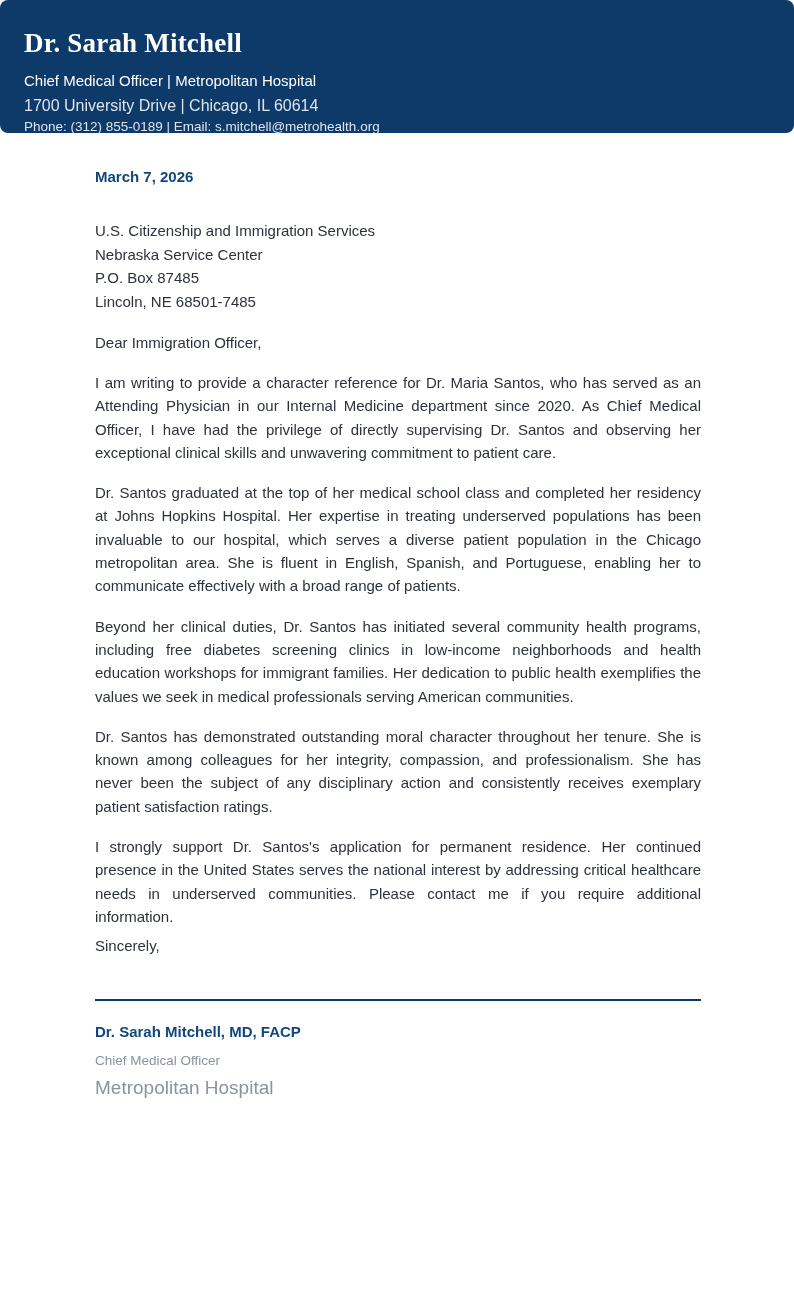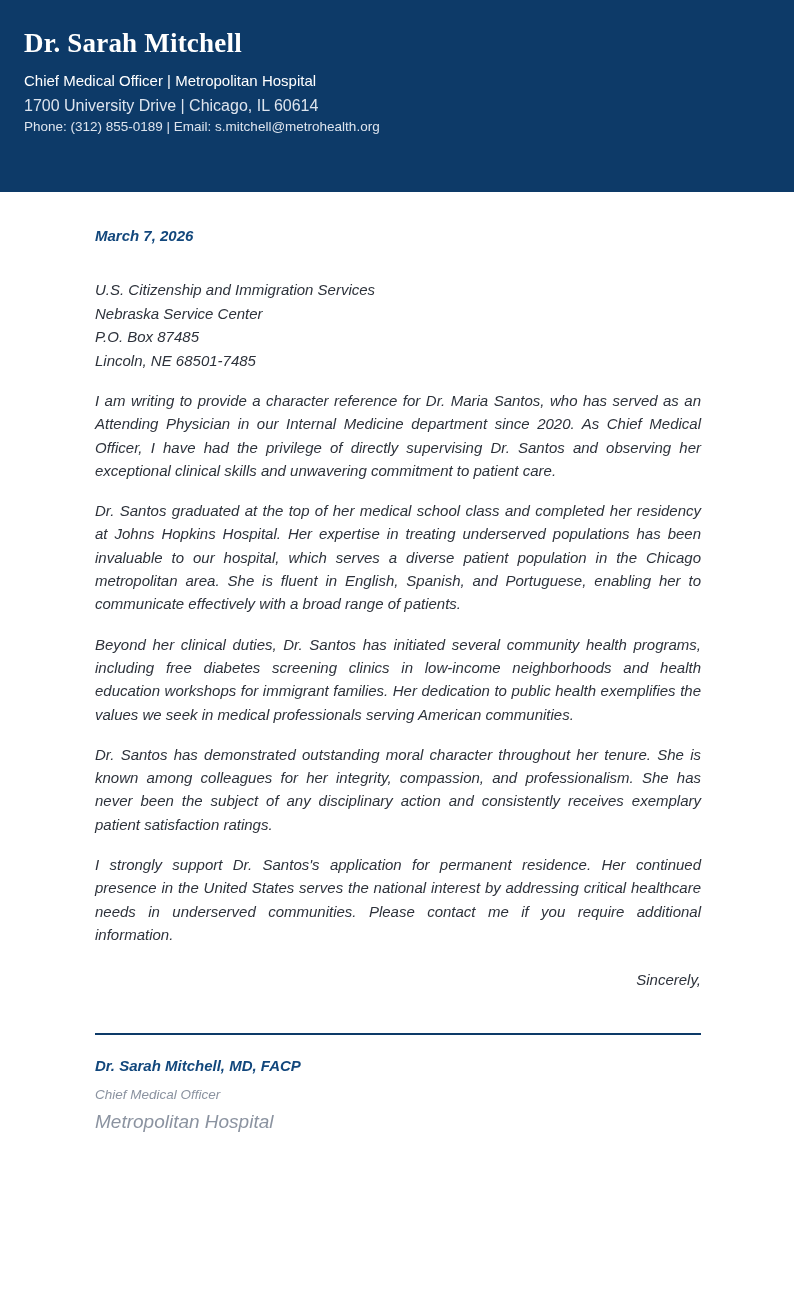--- a/index.html
+++ b/index.html
@@ -15,24 +15,25 @@
     width: 794px;
     height: 1301px;
     font-family: "Liberation Sans", sans-serif;
     color: var(--body-text);
     overflow: hidden;
   }
 
   
   .letterhead {
     width: 794px;
-    height: 192px;
+    height: 133px;
     background: var(--header-bg);
     color: #ffffff;
     padding: 27px 24px 0 24px;
+    border-radius: 8px;
   }
   .lh-name {
     font-family: "Liberation Serif", serif;
     font-size: 27px;
     font-weight: 700;
     letter-spacing: 0.2px;
     line-height: 32px;
   }
   .lh-title {
     font-size: 15px;
@@ -51,21 +52,20 @@
     line-height: 21px;
     color: var(--header-contact);
   }
 
   
   .letter {
     margin-left: 95px;
     width: 606px;
     font-size: 15px;
     line-height: 23.3px;
-    font-style: italic;
   }
   .date {
     margin-top: 34px;
     font-weight: 700;
     color: var(--accent-navy);
     font-size: 15px;
     line-height: 20px;
   }
   .recipient {
     margin-top: 32px;
@@ -81,23 +81,22 @@
   }
   .salutation {
     margin-top: 18px;
     line-height: 23px;
   }
   .para {
     margin-top: 17px;
     text-align: justify;
   }
   .closing {
-    margin-top: 22px;
+    margin-top: 6px;
     line-height: 23px;
-    text-align: right;
   }
   .sig-rule {
     border: none;
     height: 2px;
     background: var(--header-bg);
     margin-top: 42px;
     width: 606px;
   }
   .sig-name {
     margin-top: 20px;
@@ -133,20 +132,21 @@
   <div class="date">March 7, 2026</div>
 
   <div class="recipient">
     <div>U.S. Citizenship and Immigration Services</div>
     <div>Nebraska Service Center</div>
     <div>P.O. Box 87485</div>
     <div>Lincoln, NE 68501-7485</div>
   </div>
 
 
+  <p class="salutation">Dear Immigration Officer,</p>
 
   <p class="para">I am writing to provide a character reference for Dr. Maria Santos, who has served as an Attending Physician in our Internal Medicine department since 2020. As Chief Medical Officer, I have had the privilege of directly supervising Dr. Santos and observing her exceptional clinical skills and unwavering commitment to patient care.</p>
   <p class="para">Dr. Santos graduated at the top of her medical school class and completed her residency at Johns Hopkins Hospital. Her expertise in treating underserved populations has been invaluable to our hospital, which serves a diverse patient population in the Chicago metropolitan area. She is fluent in English, Spanish, and Portuguese, enabling her to communicate effectively with a broad range of patients.</p>
   <p class="para">Beyond her clinical duties, Dr. Santos has initiated several community health programs, including free diabetes screening clinics in low-income neighborhoods and health education workshops for immigrant families. Her dedication to public health exemplifies the values we seek in medical professionals serving American communities.</p>
   <p class="para">Dr. Santos has demonstrated outstanding moral character throughout her tenure. She is known among colleagues for her integrity, compassion, and professionalism. She has never been the subject of any disciplinary action and consistently receives exemplary patient satisfaction ratings.</p>
   <p class="para">I strongly support Dr. Santos's application for permanent residence. Her continued presence in the United States serves the national interest by addressing critical healthcare needs in underserved communities. Please contact me if you require additional information.</p>
 
   <p class="closing">Sincerely,</p>
 
   <hr class="sig-rule">

